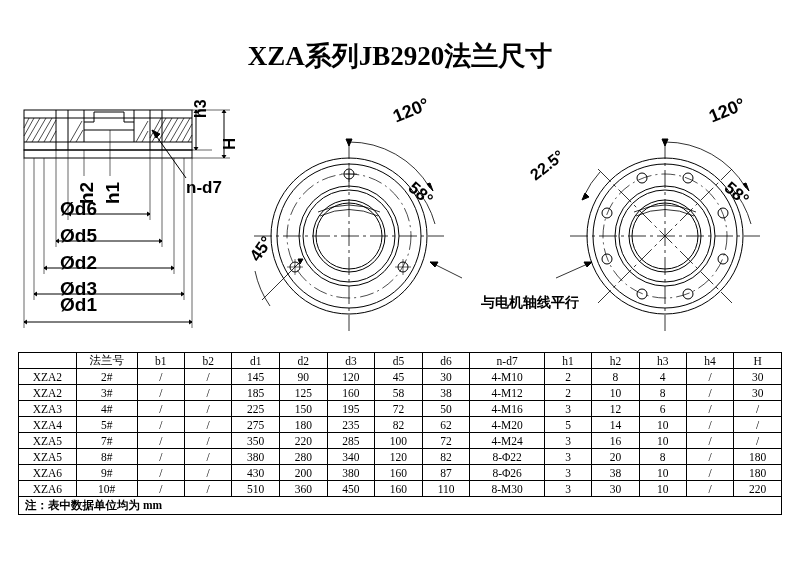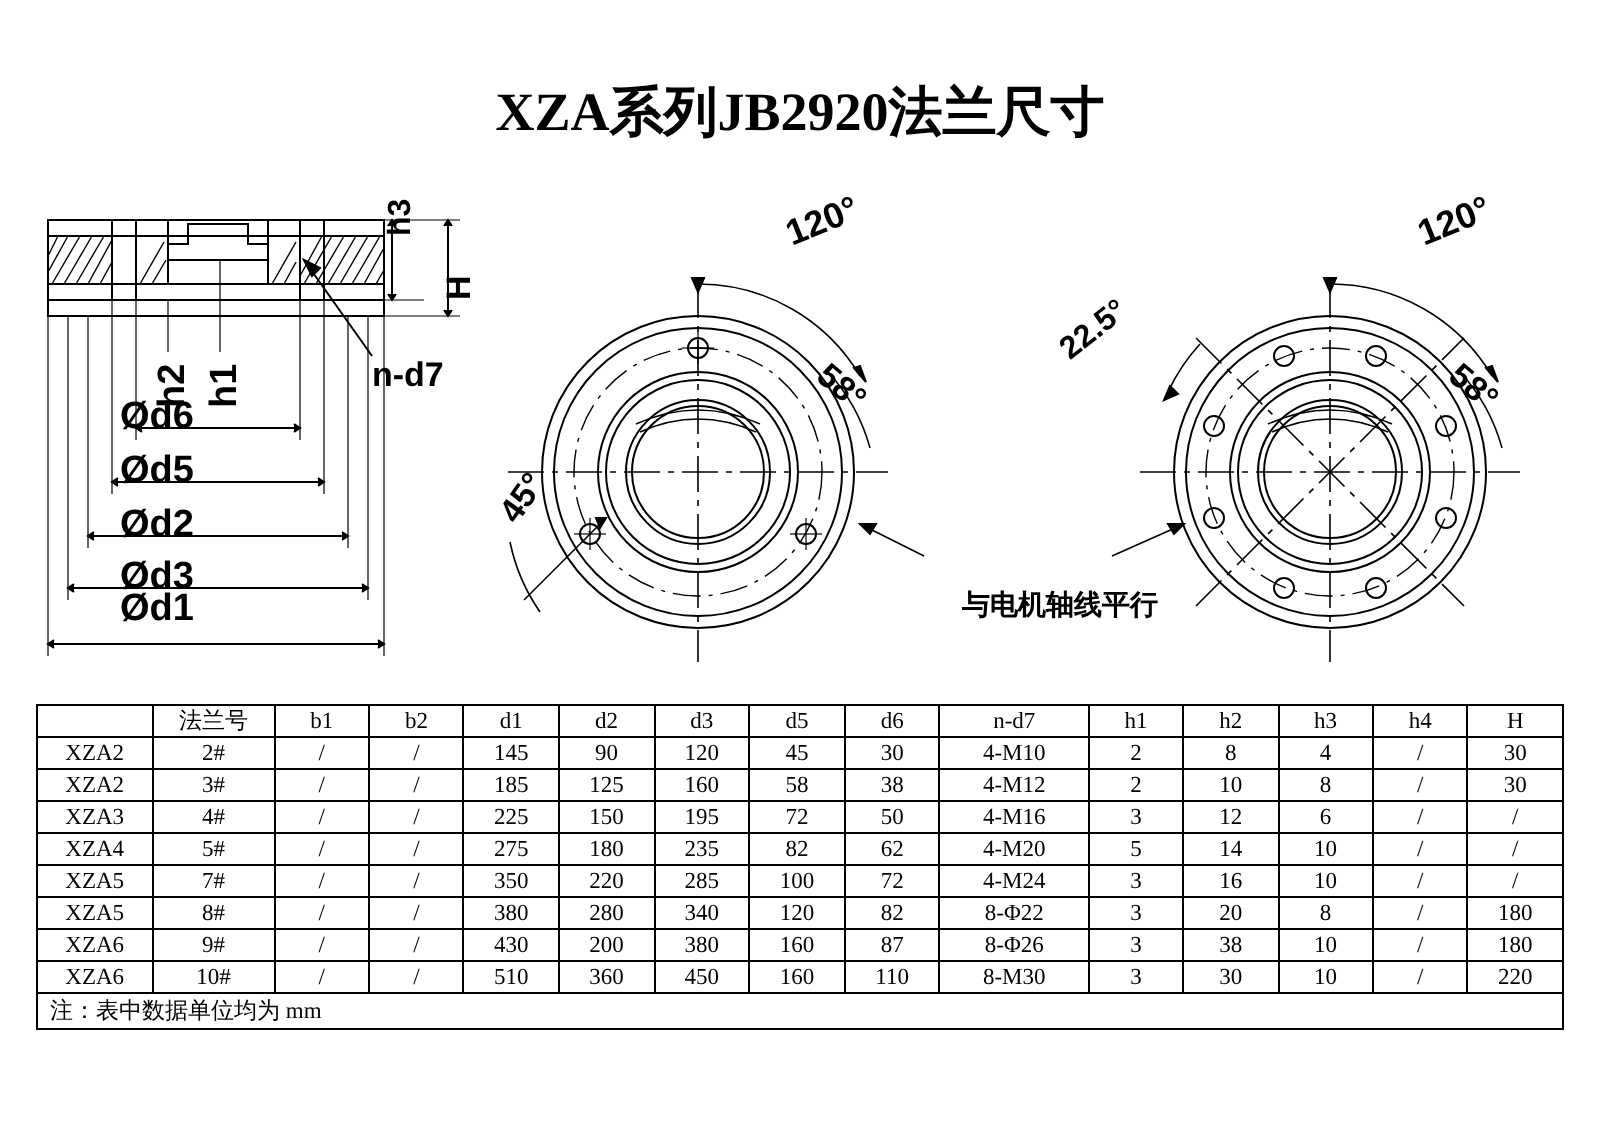--- a/index.html
+++ b/index.html
@@ -67,20 +67,21 @@
   table.spec th {
     font-size: 11.5px;
   }
   table.spec td.model {
     text-align: center;
   }
   table.spec td.note {
     text-align: left;
     padding-left: 6px;
     height: 17px;
+    font-weight: bold;
   }
   .c0 { width: 56px; }
   .c1 { width: 60px; }
   .cn { width: 46px; }
   .cd7 { width: 74px; }
 </style>
 </head>
 <body>
 
 <div id="page">

